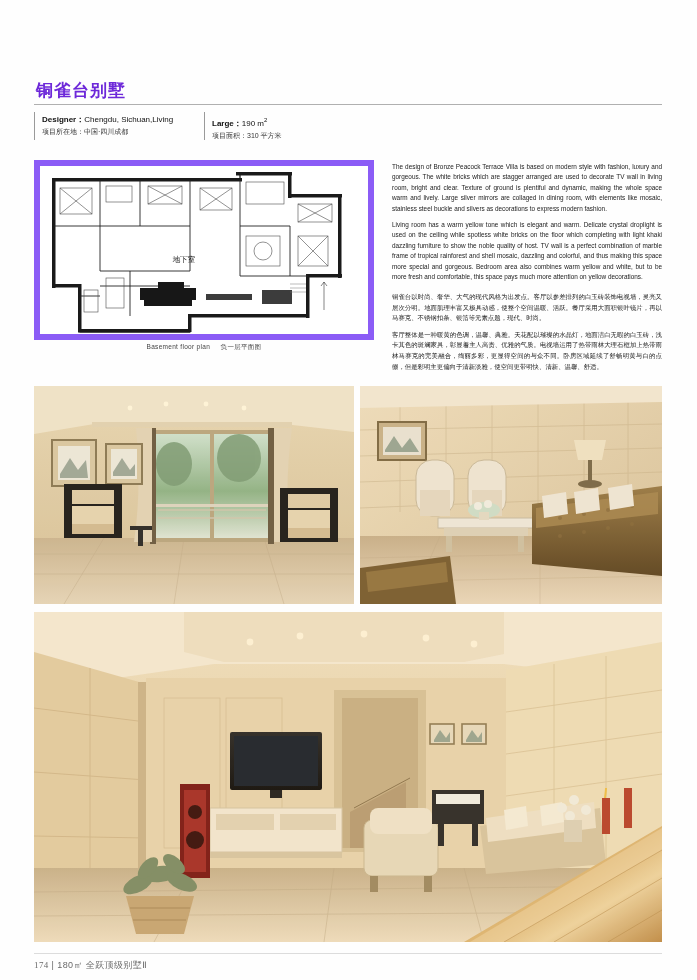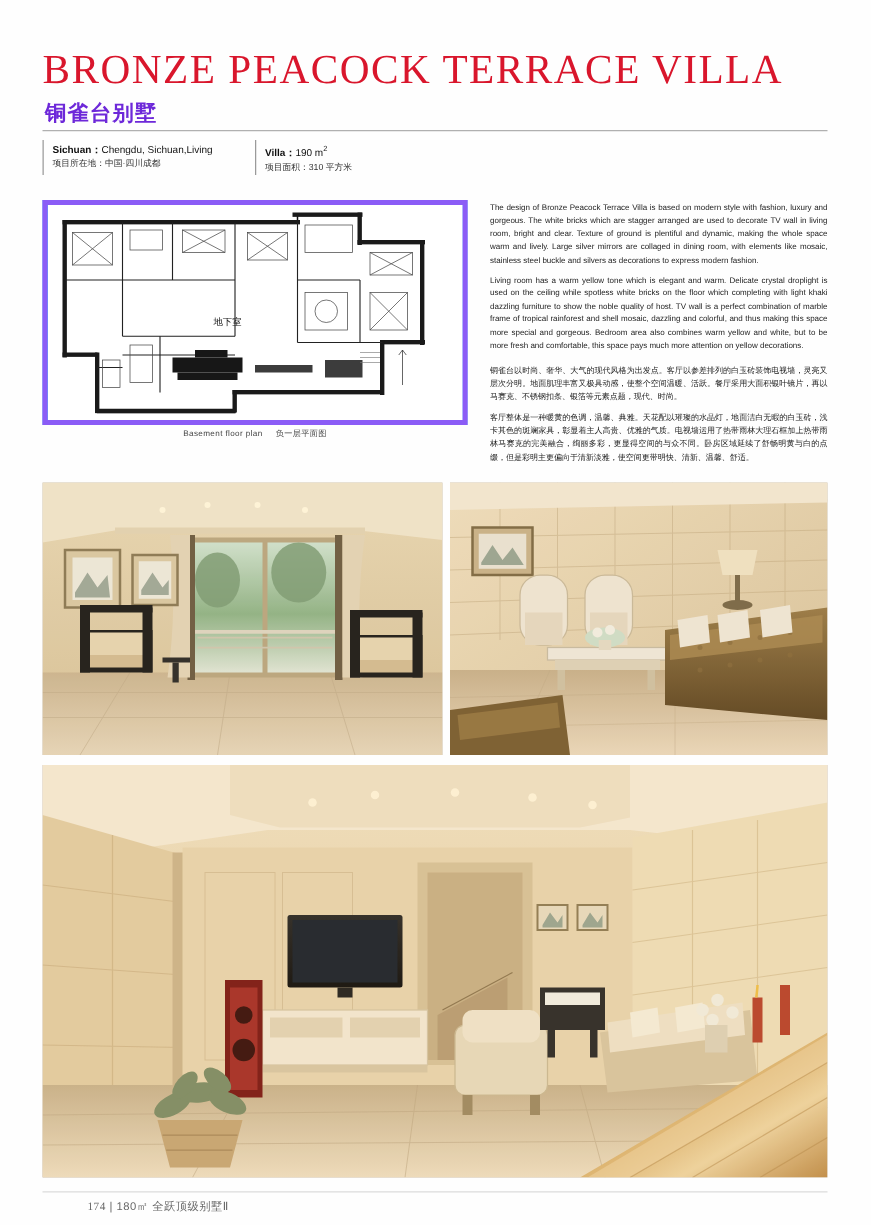--- a/index.html
+++ b/index.html
@@ -81,22 +81,22 @@
     line-height: 11px;
     white-space: nowrap;
   }
   .sup { font-size: 6px; vertical-align: super; }
 
   
   .plan-wrap {
     position: absolute;
     left: 34px; top: 160px;
     width: 340px; height: 180px;
-    background: #3b82f6;
-    border: 4px solid #8b5cf6;
+    background: #7dd3fc;
+    border: 6px solid #8b5cf6;
     overflow: hidden;
   }
   .plan-svg { display: block; }
   .plan-label {
     position: absolute;
     left: 34px; top: 343px;
     width: 340px;
     text-align: center;
     font-size: 6.5px;
     color: #444;
@@ -139,51 +139,50 @@
 
   
   .footer {
     position: absolute;
     left: 34px; bottom: 8px;
     font-size: 9px;
     color: #333;
     letter-spacing: .4px;
     opacity: .75;
   }
-  .footer .num { font-family: "Liberation Serif", serif; margin-left: 36px; }
+  .footer .num { font-family: "Liberation Serif", serif; }
   .footer-rule {
     position: absolute;
     left: 34px; bottom: 26px;
     width: 628px; height: 1px;
     background: #dcdcdc;
   }
 </style>
 </head>
 <body>
 
 <div class="page">
 
-  <div class="title-en">BRONZE PEACOCK TERRACE VILLA</div>
   <div class="title-cn">铜雀台别墅</div>
   <div class="title-rule"></div>
 
   <div class="credits">
     <div class="credit-cell c2">
       <div class="divider"></div>
       <div class="credit-line1">
-        <b>Sichuan：</b><span>Chengdu, Sichuan,Living</span>
+        <b>Designer：</b><span>Chengdu, Sichuan,Living</span>
       </div>
       <div class="credit-line2">
         <span>项目所在地：</span><span>中国·四川成都</span>
       </div>
     </div>
     <div class="credit-cell c3">
       <div class="divider"></div>
       <div class="credit-line1">
-        <b>Villa：</b><span>190 m</span><span class="sup">2</span>
+        <b>Large：</b><span>190 m</span><span class="sup">2</span>
       </div>
       <div class="credit-line2">
         <span>项目面积：</span><span>310 平方米</span>
       </div>
     </div>
   </div>
 
   <div class="plan-wrap">
     <svg class="plan-svg" width="340" height="180" viewBox="0 0 340 180">
       <rect x="0" y="0" width="340" height="180" fill="#ffffff"></rect>

